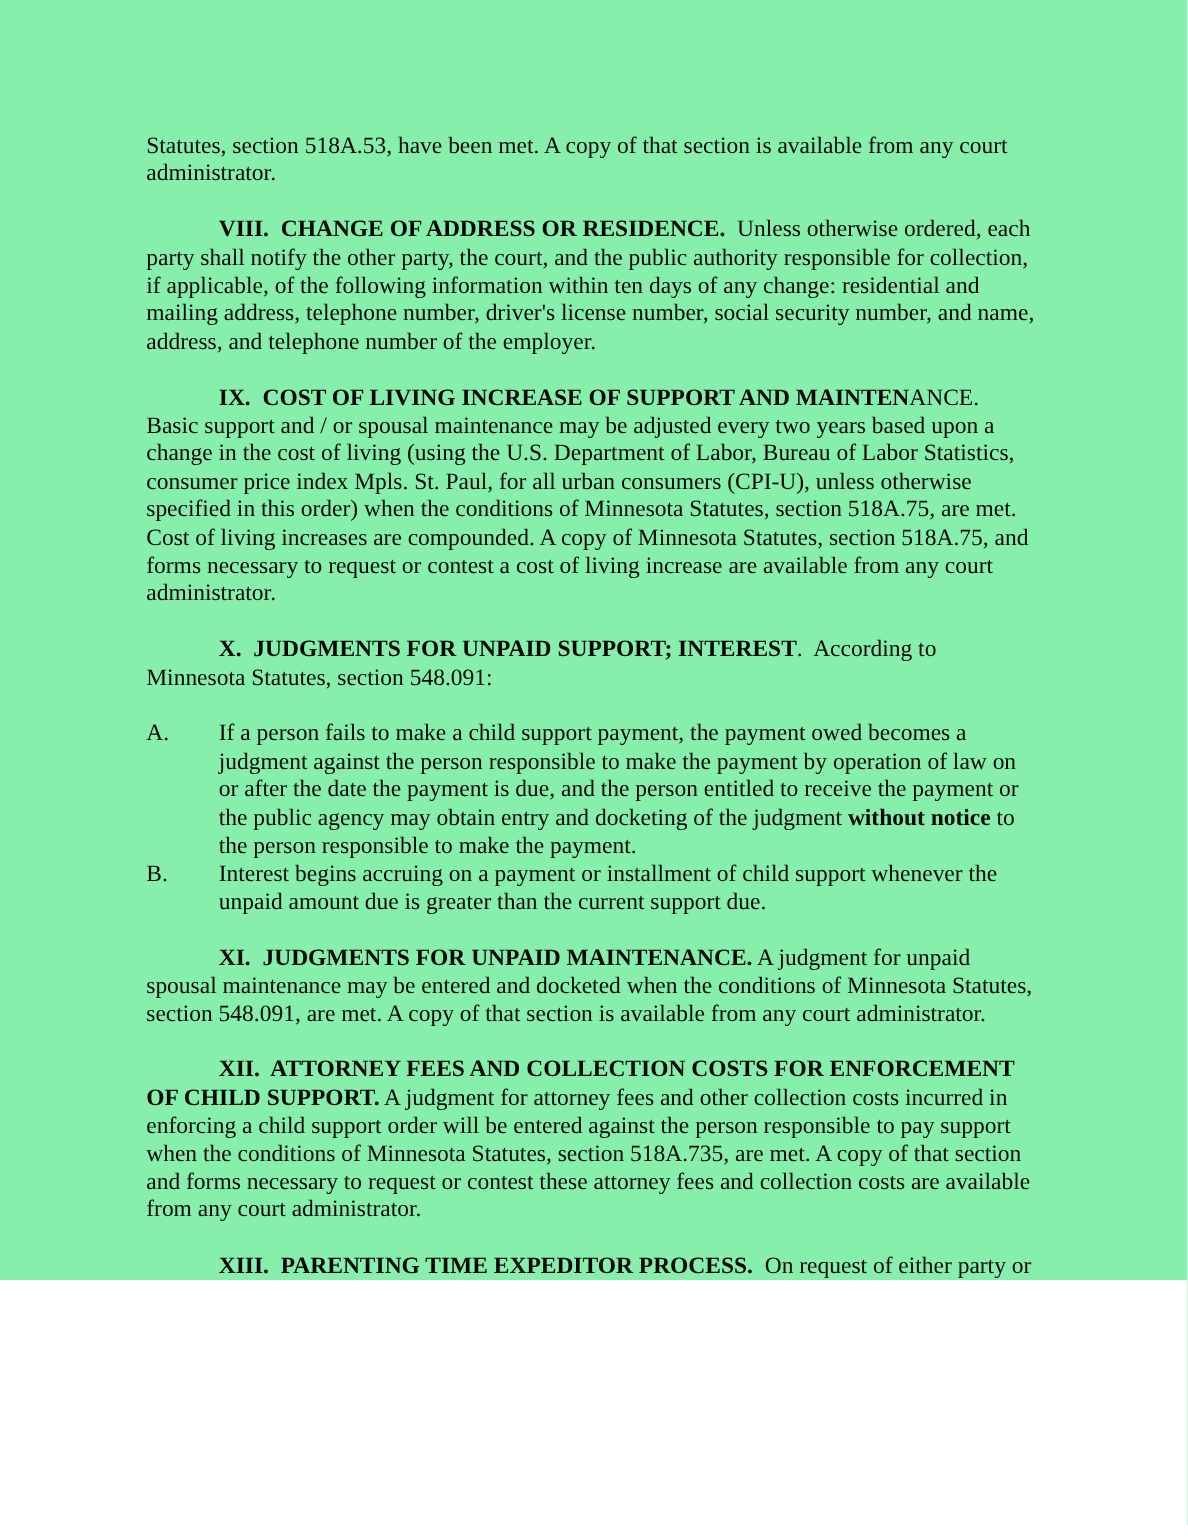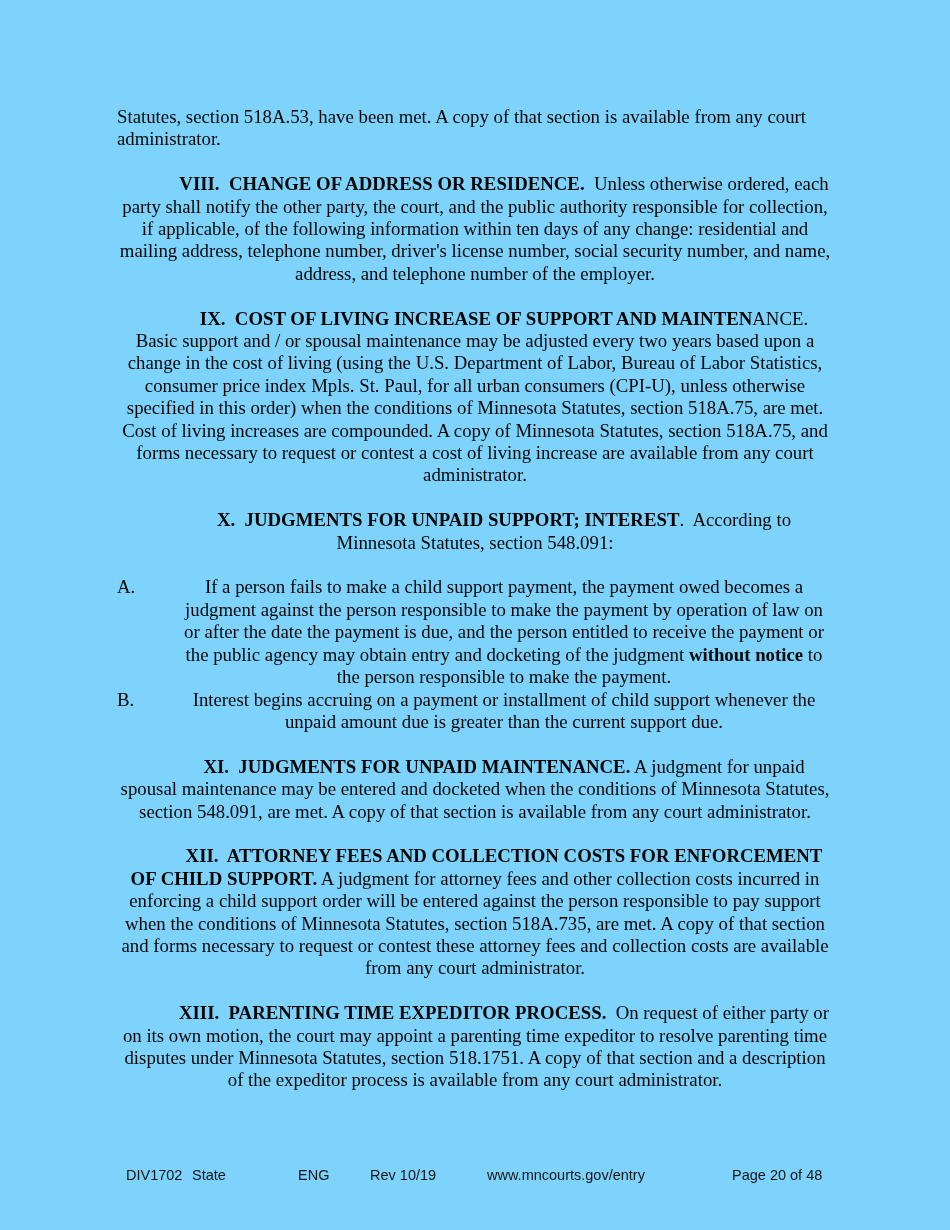--- a/index.html
+++ b/index.html
@@ -3,36 +3,36 @@
 <meta charset="utf-8">
 <style>
   html, body {
     margin: 0;
     padding: 0;
     background: #ffffff;
   }
   .page {
     position: relative;
     width: 950px;
-    height: 1230px;
-    background: #7dd3fc;
+    height: 1024px;
+    background: #86efac;
     overflow: hidden;
     font-family: "Liberation Serif", "DejaVu Serif", serif;
     color: #060606;
   }
   .doc-body {
     position: absolute;
     left: 117px;
     top: 106px;
     width: 716px;
     font-size: 18.8px;
     line-height: 22.4px;
     white-space: pre-wrap;
   }
-  .block + .block { margin-top: 22.4px; text-align: center; }
+  .block + .block { margin-top: 22.4px; }
   .block.list-item + .block.list-item { margin-top: 0; }
   .para.indent { text-indent: 58px; }
   .list-item {
     position: relative;
     padding-left: 58px;
   }
   .list-label {
     position: absolute;
     left: 0;
     top: 0;

